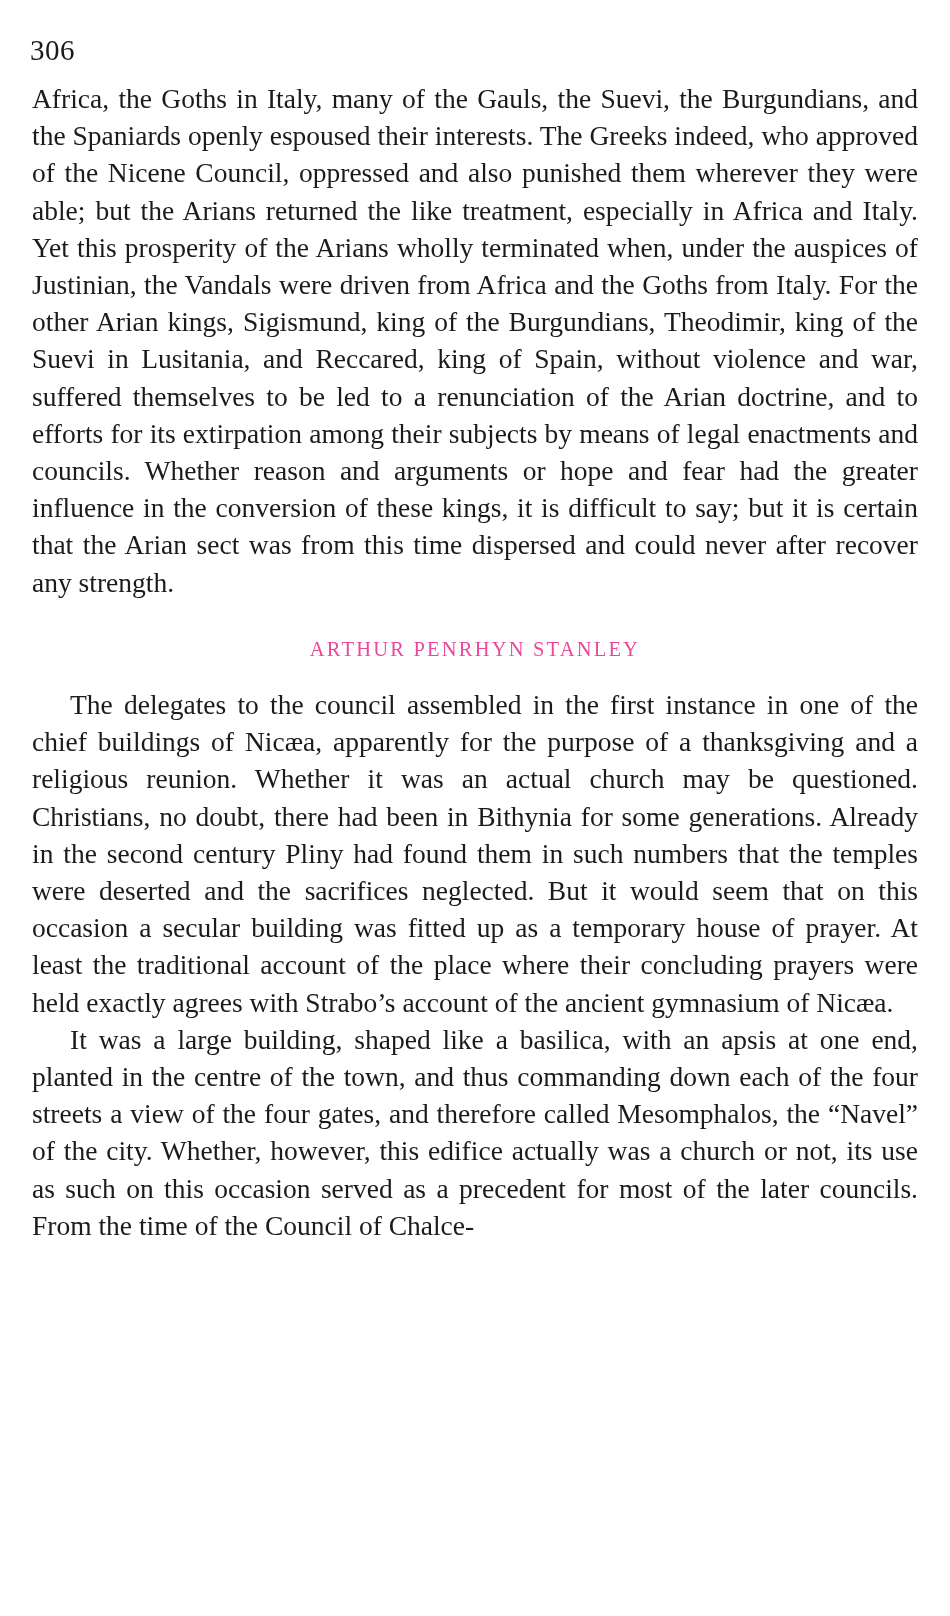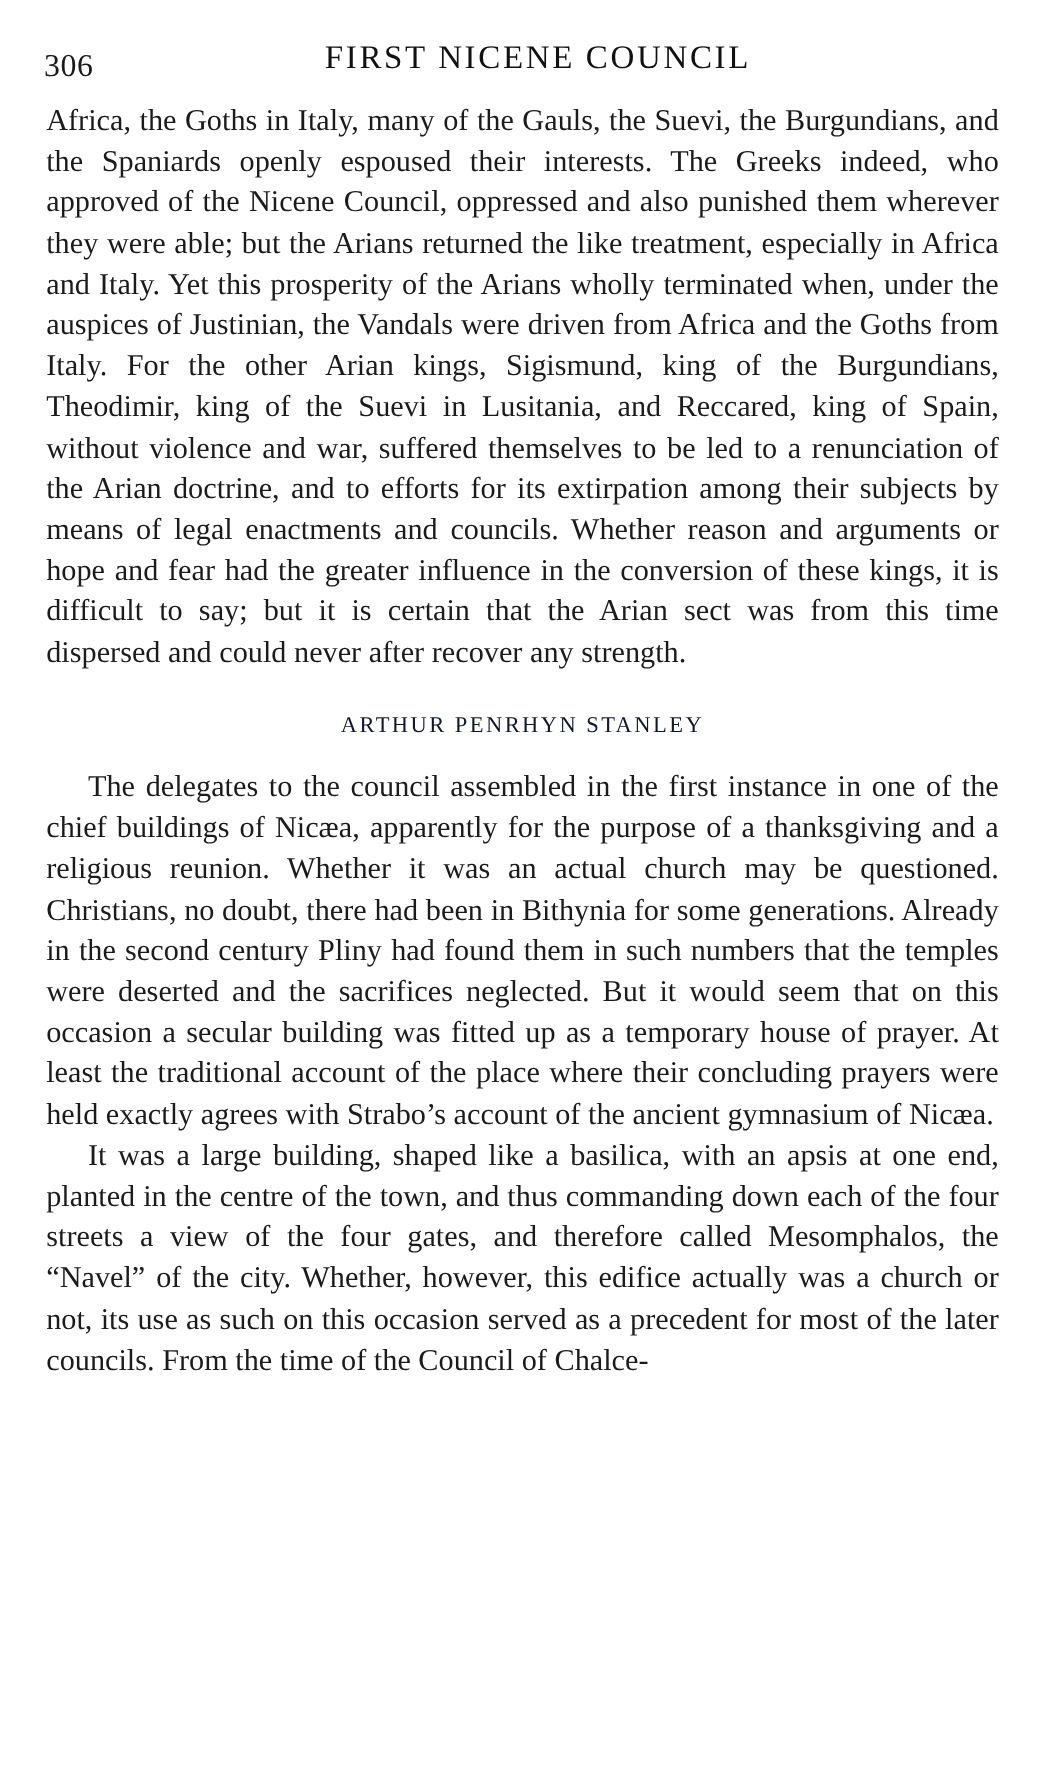--- a/index.html
+++ b/index.html
@@ -13,21 +13,21 @@
     font-family: "Liberation Serif", serif;
     color: #161616;
     position: relative;
     overflow: hidden;
   }
   .page {
     position: absolute;
     left: 0; top: 0;
     width: 950px;
     height: 1140px;
-    padding: 10px;
+    padding: 0;
     box-sizing: border-box;
   }
   .header {
     position: relative;
     height: 62px;
     margin: 18px 30px 0 30px;
   }
   .folio {
     position: absolute;
     left: 0;
@@ -59,36 +59,35 @@
     margin: 0;
   }
   p.indent {
     text-indent: 38px;
   }
   .byline {
     text-align: center;
     font-size: 20.5px;
     letter-spacing: 2.2px;
     margin: 30px 0 18px 0;
-    color: #0f172a;
+    color: #ec4899;
   }
   .italic {
   }
   .spaced {
     
   }
 </style>
 </head>
 <body>
 
 <div class="page">
 
   <div class="header">
     <div class="folio">306</div>
-    <div class="running-title">FIRST NICENE COUNCIL</div>
   </div>
 
   <div class="body">
 
     <p class="spaced">Africa, the Goths in Italy, many of the Gauls, the Suevi, the Burgundians, and the Spaniards openly espoused their interests.   The Greeks indeed, who approved of the Nicene Council, oppressed and also punished them wherever they were able; but the Arians returned the like treatment, especially in Africa and Italy.   Yet this prosperity of the Arians wholly terminated when, under the auspices of Justinian, the Vandals were driven from Africa and the Goths from Italy.   For the other Arian kings, Sigismund, king of the Burgundians, Theodimir, king of the Suevi in Lusitania, and Reccared, king of Spain, without violence and war, suffered themselves to be led to a renunciation of the Arian doctrine, and to efforts for its extirpation among their subjects by means of legal enactments and councils.   Whether reason and arguments or hope and fear had the greater influence in the conversion of these kings, it is difficult to say; but it is certain that the Arian sect was from this time dispersed and could never after recover any strength.</p>
 
     <div class="byline">ARTHUR PENRHYN STANLEY</div>
 
     <p class="indent spaced">The delegates to the council assembled in the first instance in one of the chief buildings of Nicæa, apparently for the purpose of a thanksgiving and a religious reunion.   Whether it was an actual church may be questioned.   Christians, no doubt, there had been in Bithynia for some generations.   Already in the second century Pliny had found them in such numbers that the temples were deserted and the sacrifices neglected.   But it would seem that on this occasion a secular building was fitted up as a temporary house of prayer.   At least the traditional account of the place where their concluding prayers were held exactly agrees with Strabo’s account of the ancient gymnasium of Nicæa.</p>
 

